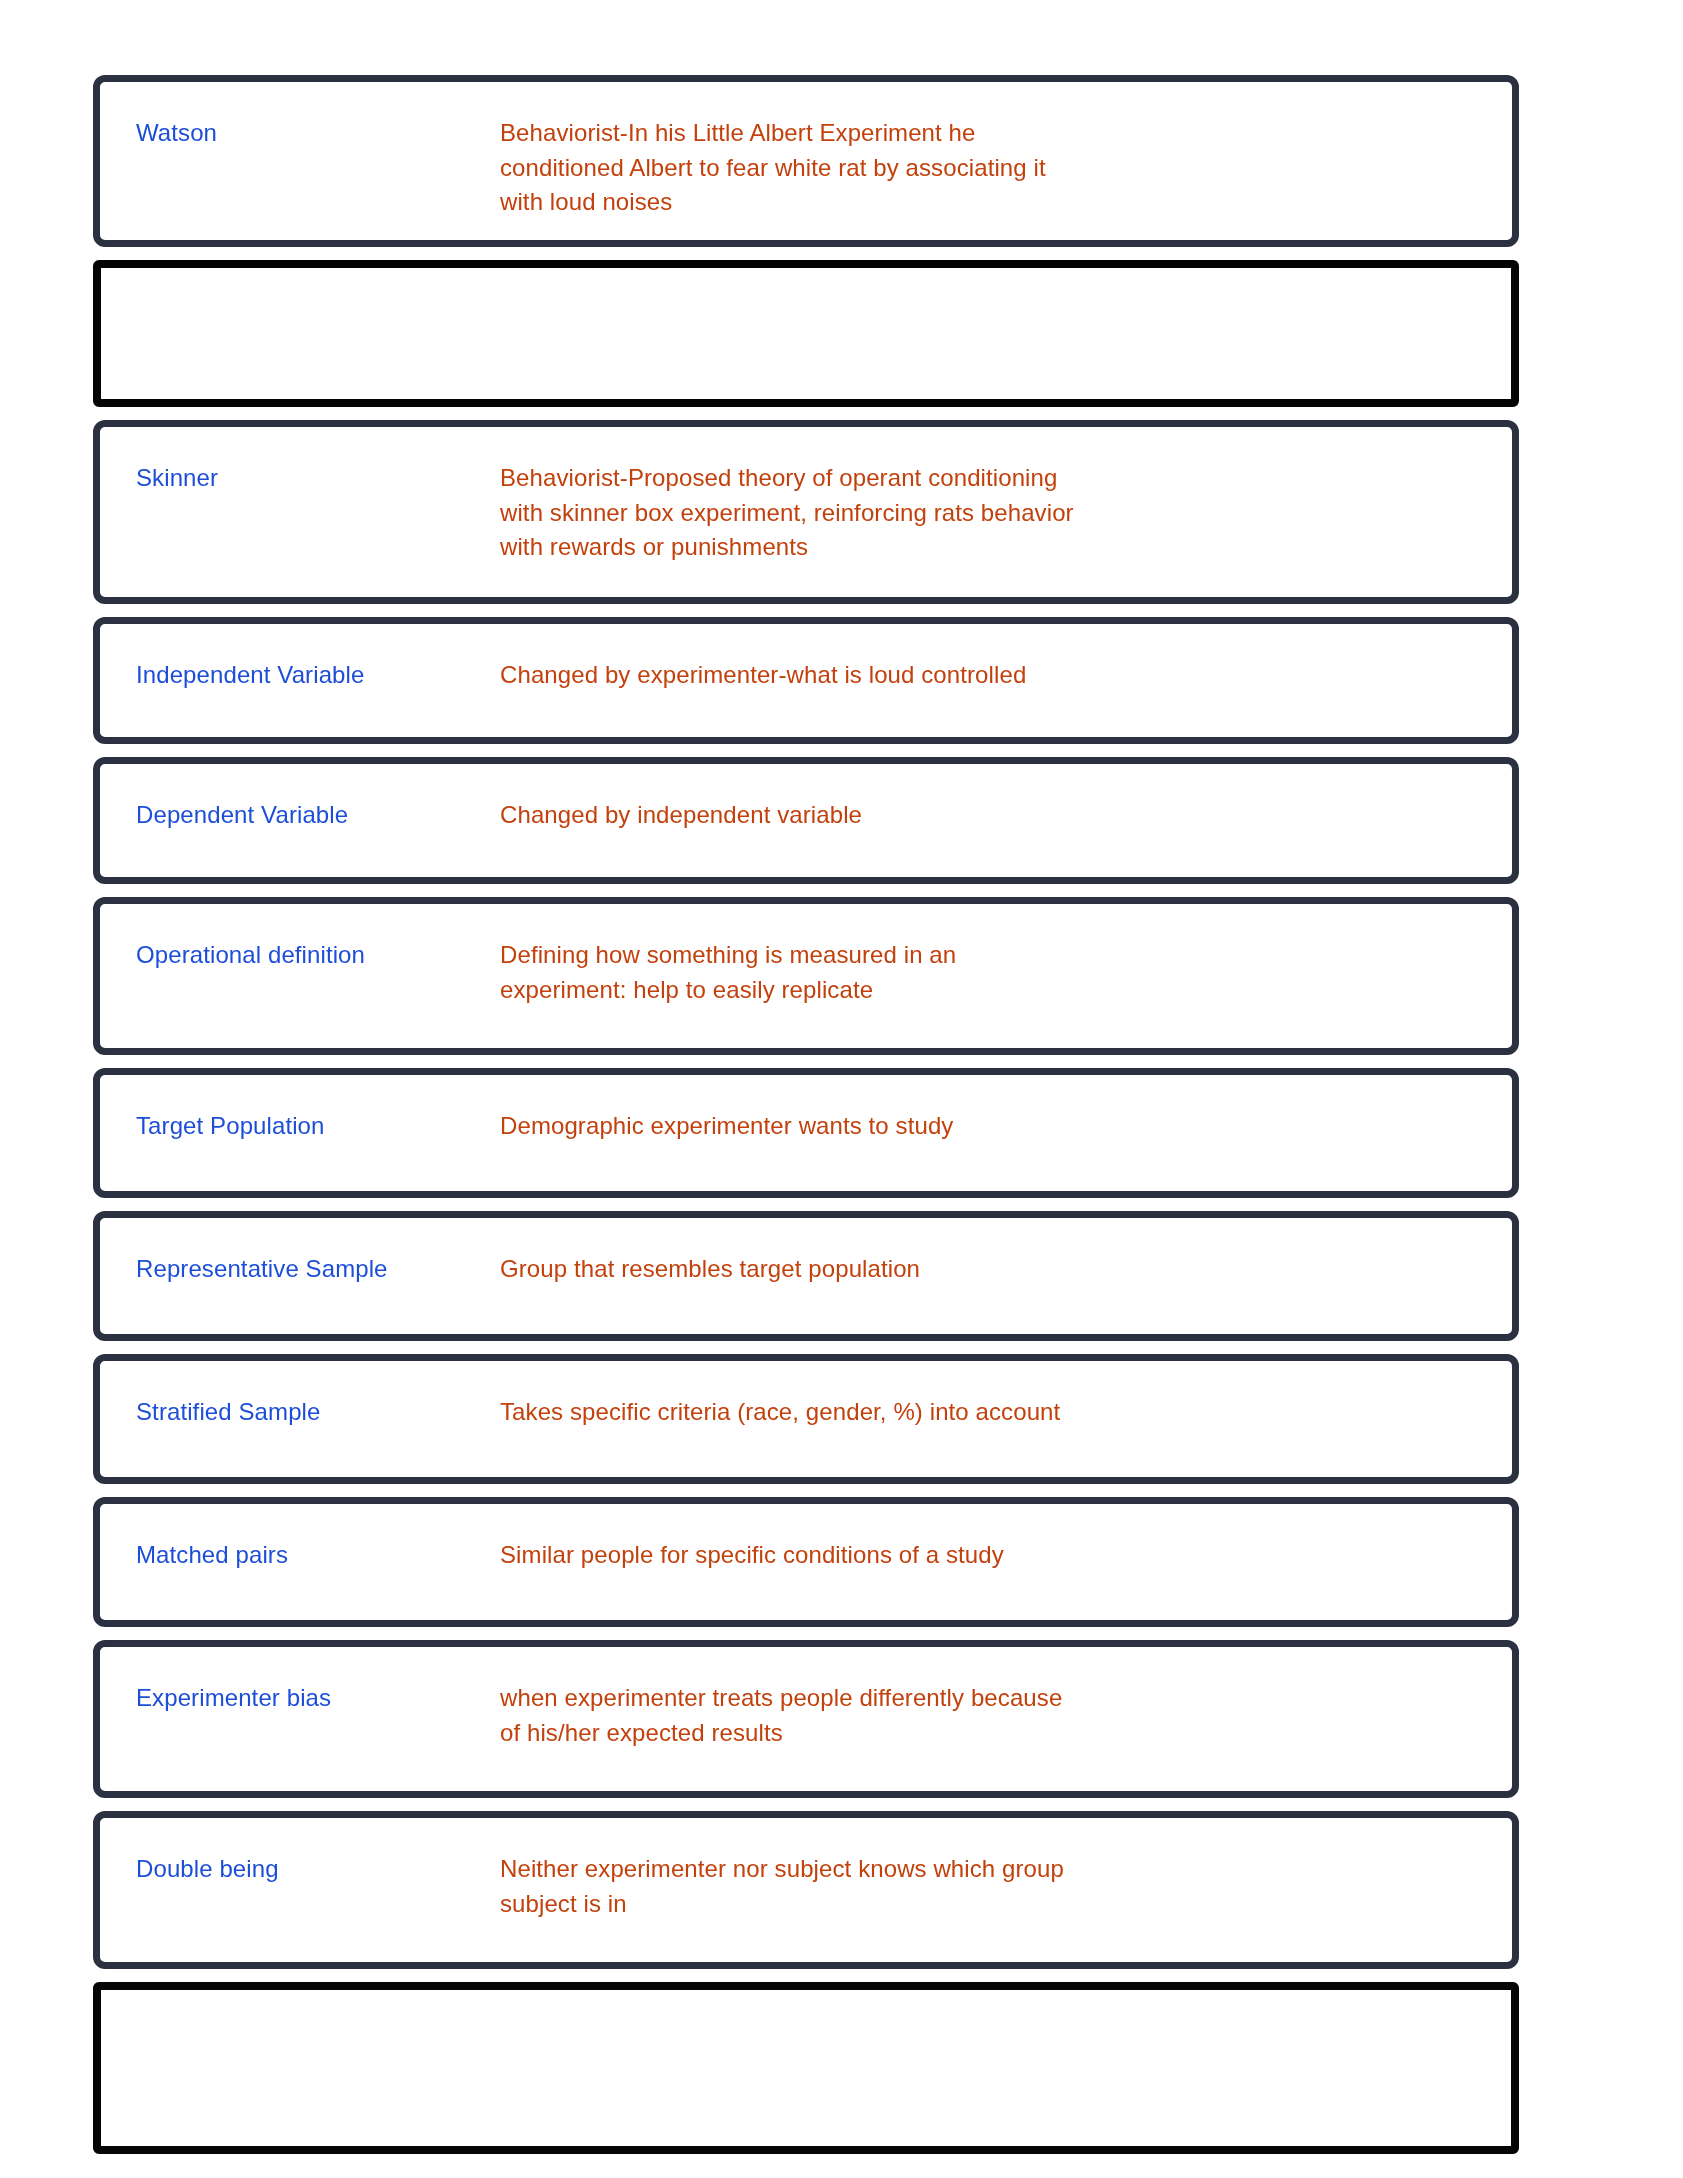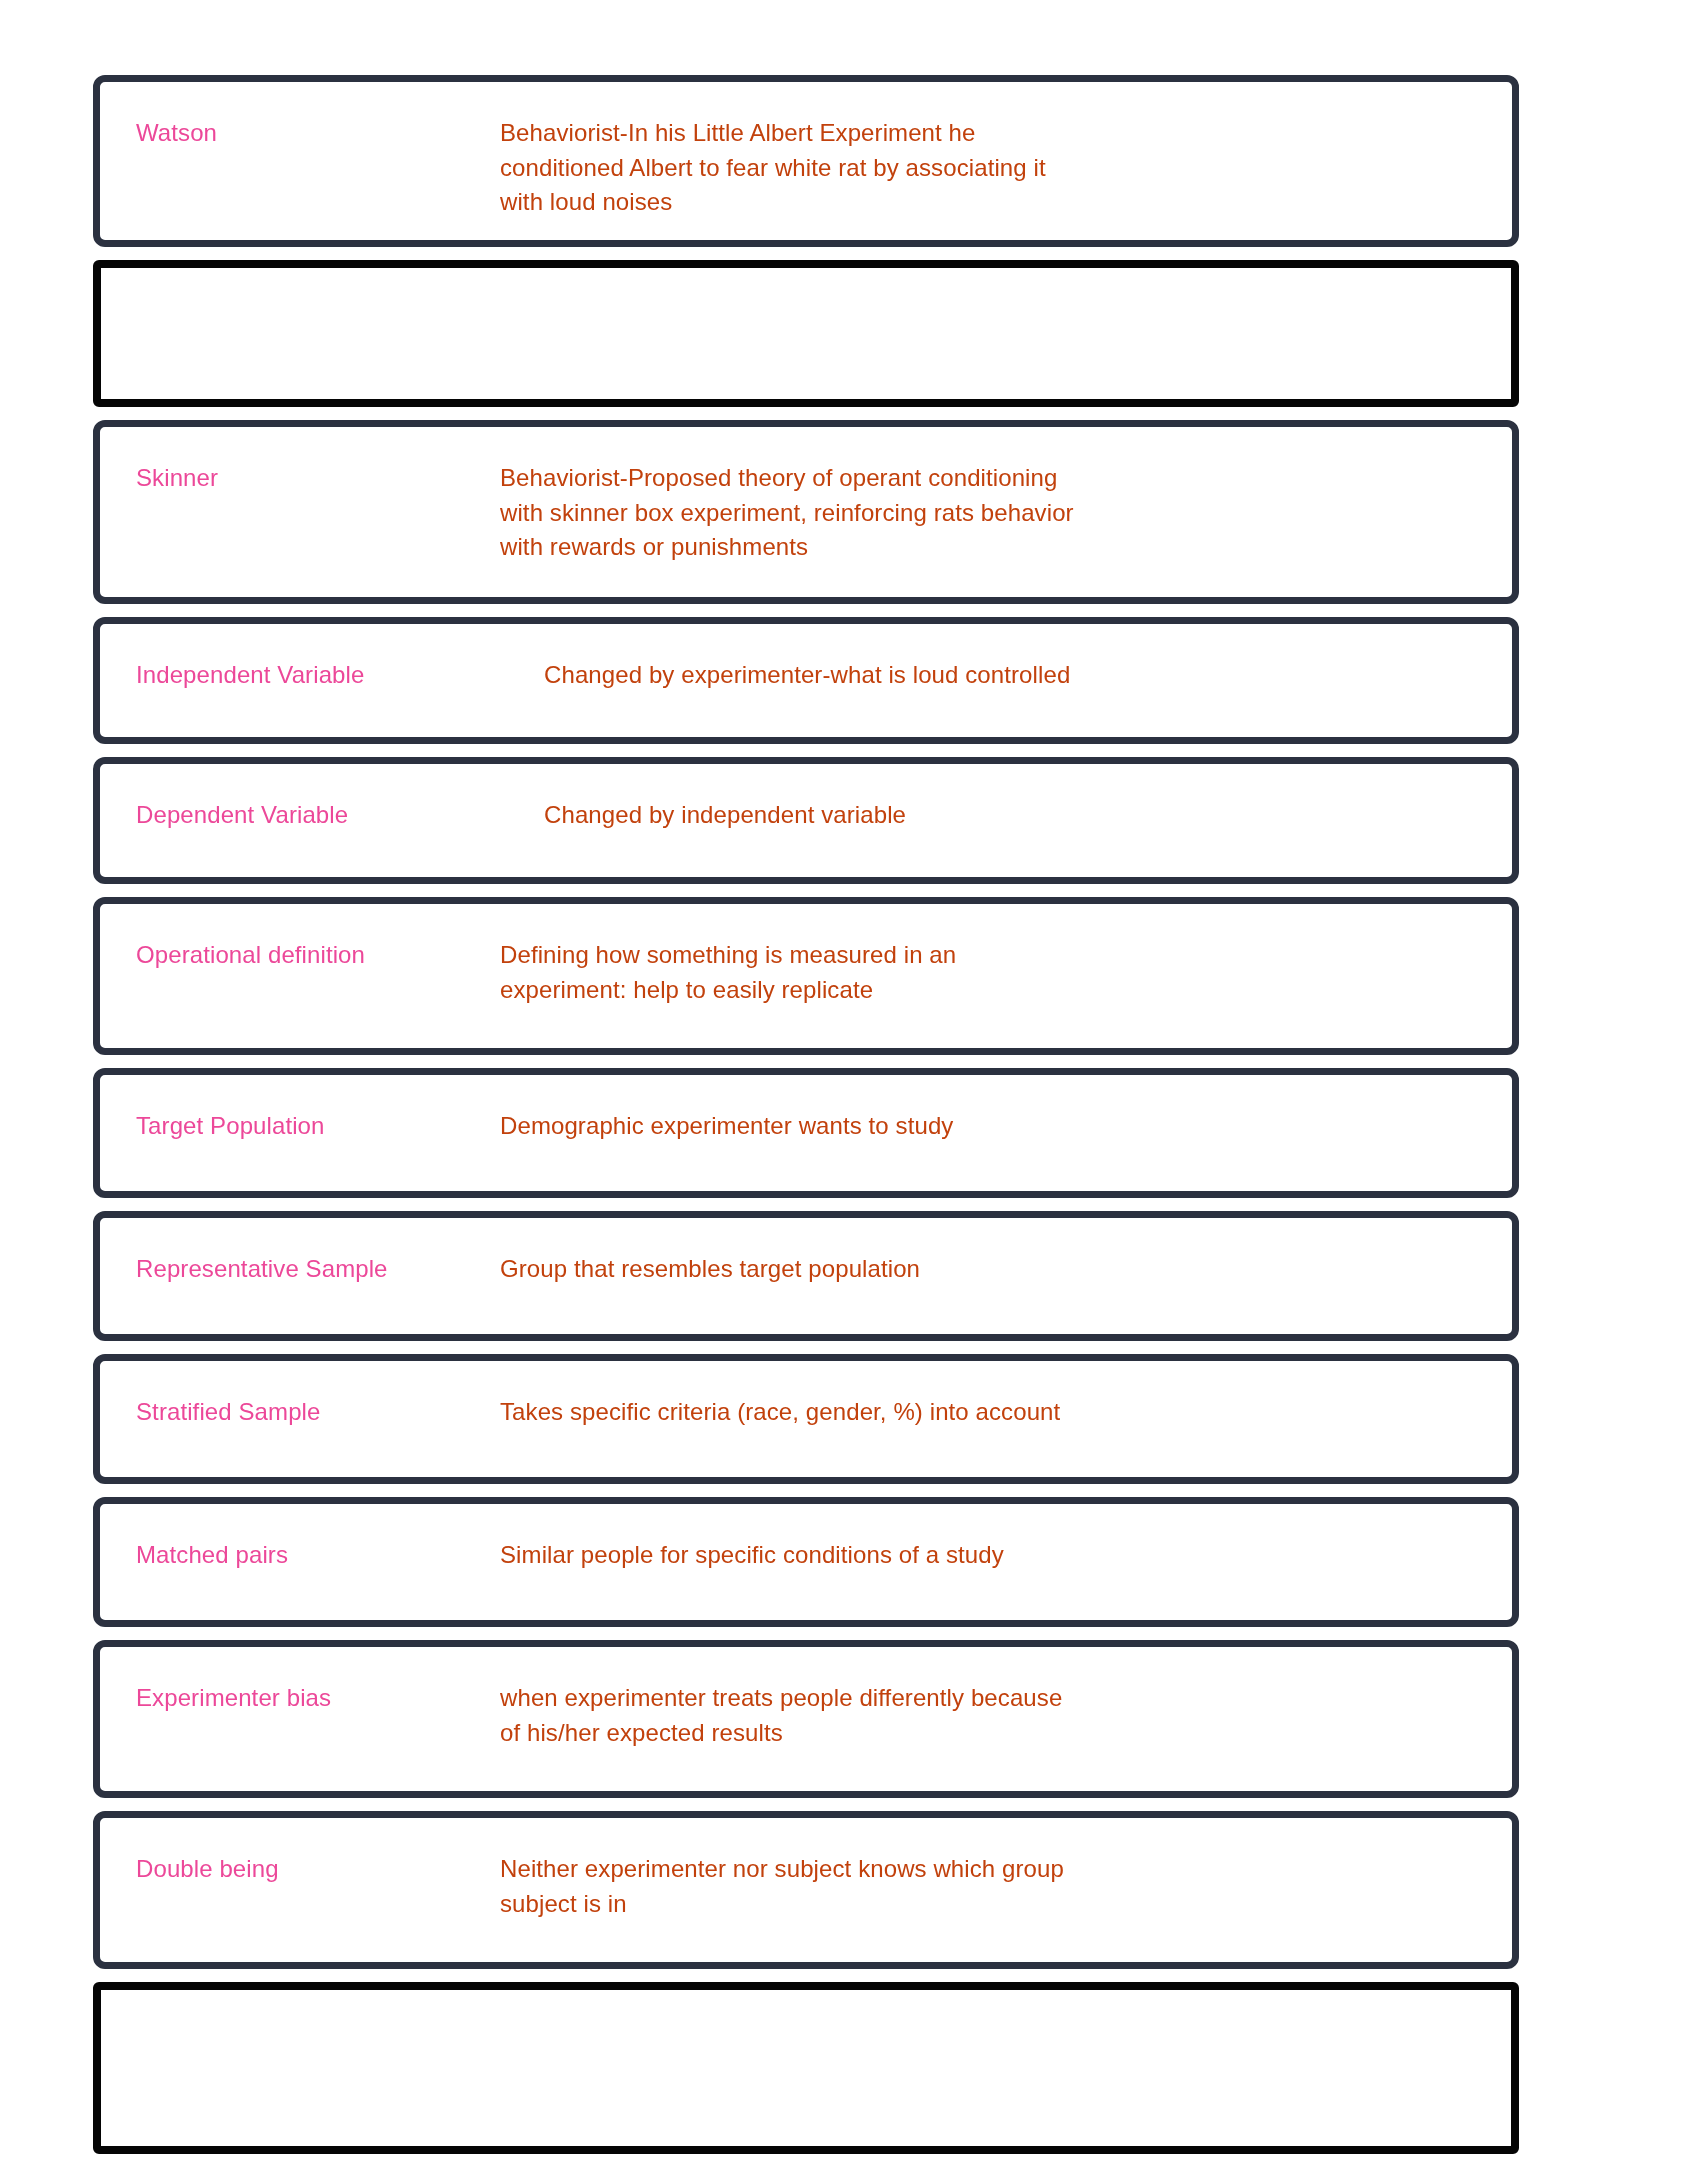--- a/index.html
+++ b/index.html
@@ -49,40 +49,40 @@
     border-radius: 6px;
   }
 
   .card-term {
     box-sizing: border-box;
     width: 400px;
     flex: 0 0 400px;
     padding: 34px 10px 0 36px;
     font-size: 24px;
     line-height: 1.45;
-    color: #ec4899;
+    color: #1d4ed8;
     letter-spacing: 0.1px;
   }
 
   .card-def {
     box-sizing: border-box;
     flex: 1 1 auto;
     padding: 34px 40px 0 0;
     font-size: 24px;
     line-height: 1.44;
     color: #c2410c;
     letter-spacing: 0.1px;
     white-space: pre-line;
   }
 
   
   .h1 { min-height: 172px; }
   .h2 { min-height: 147px; }
   .h3 { min-height: 184px; }
-  .h4 { min-height: 127px; gap: 44px; }
+  .h4 { min-height: 127px; }
   .h5 { min-height: 158px; }
   .h6 { min-height: 130px; }
 
   .card.blank .card-term,
   .card.blank .card-def { padding-top: 0; }
 </style>
 </head>
 <body>
 
 <div id="page">

